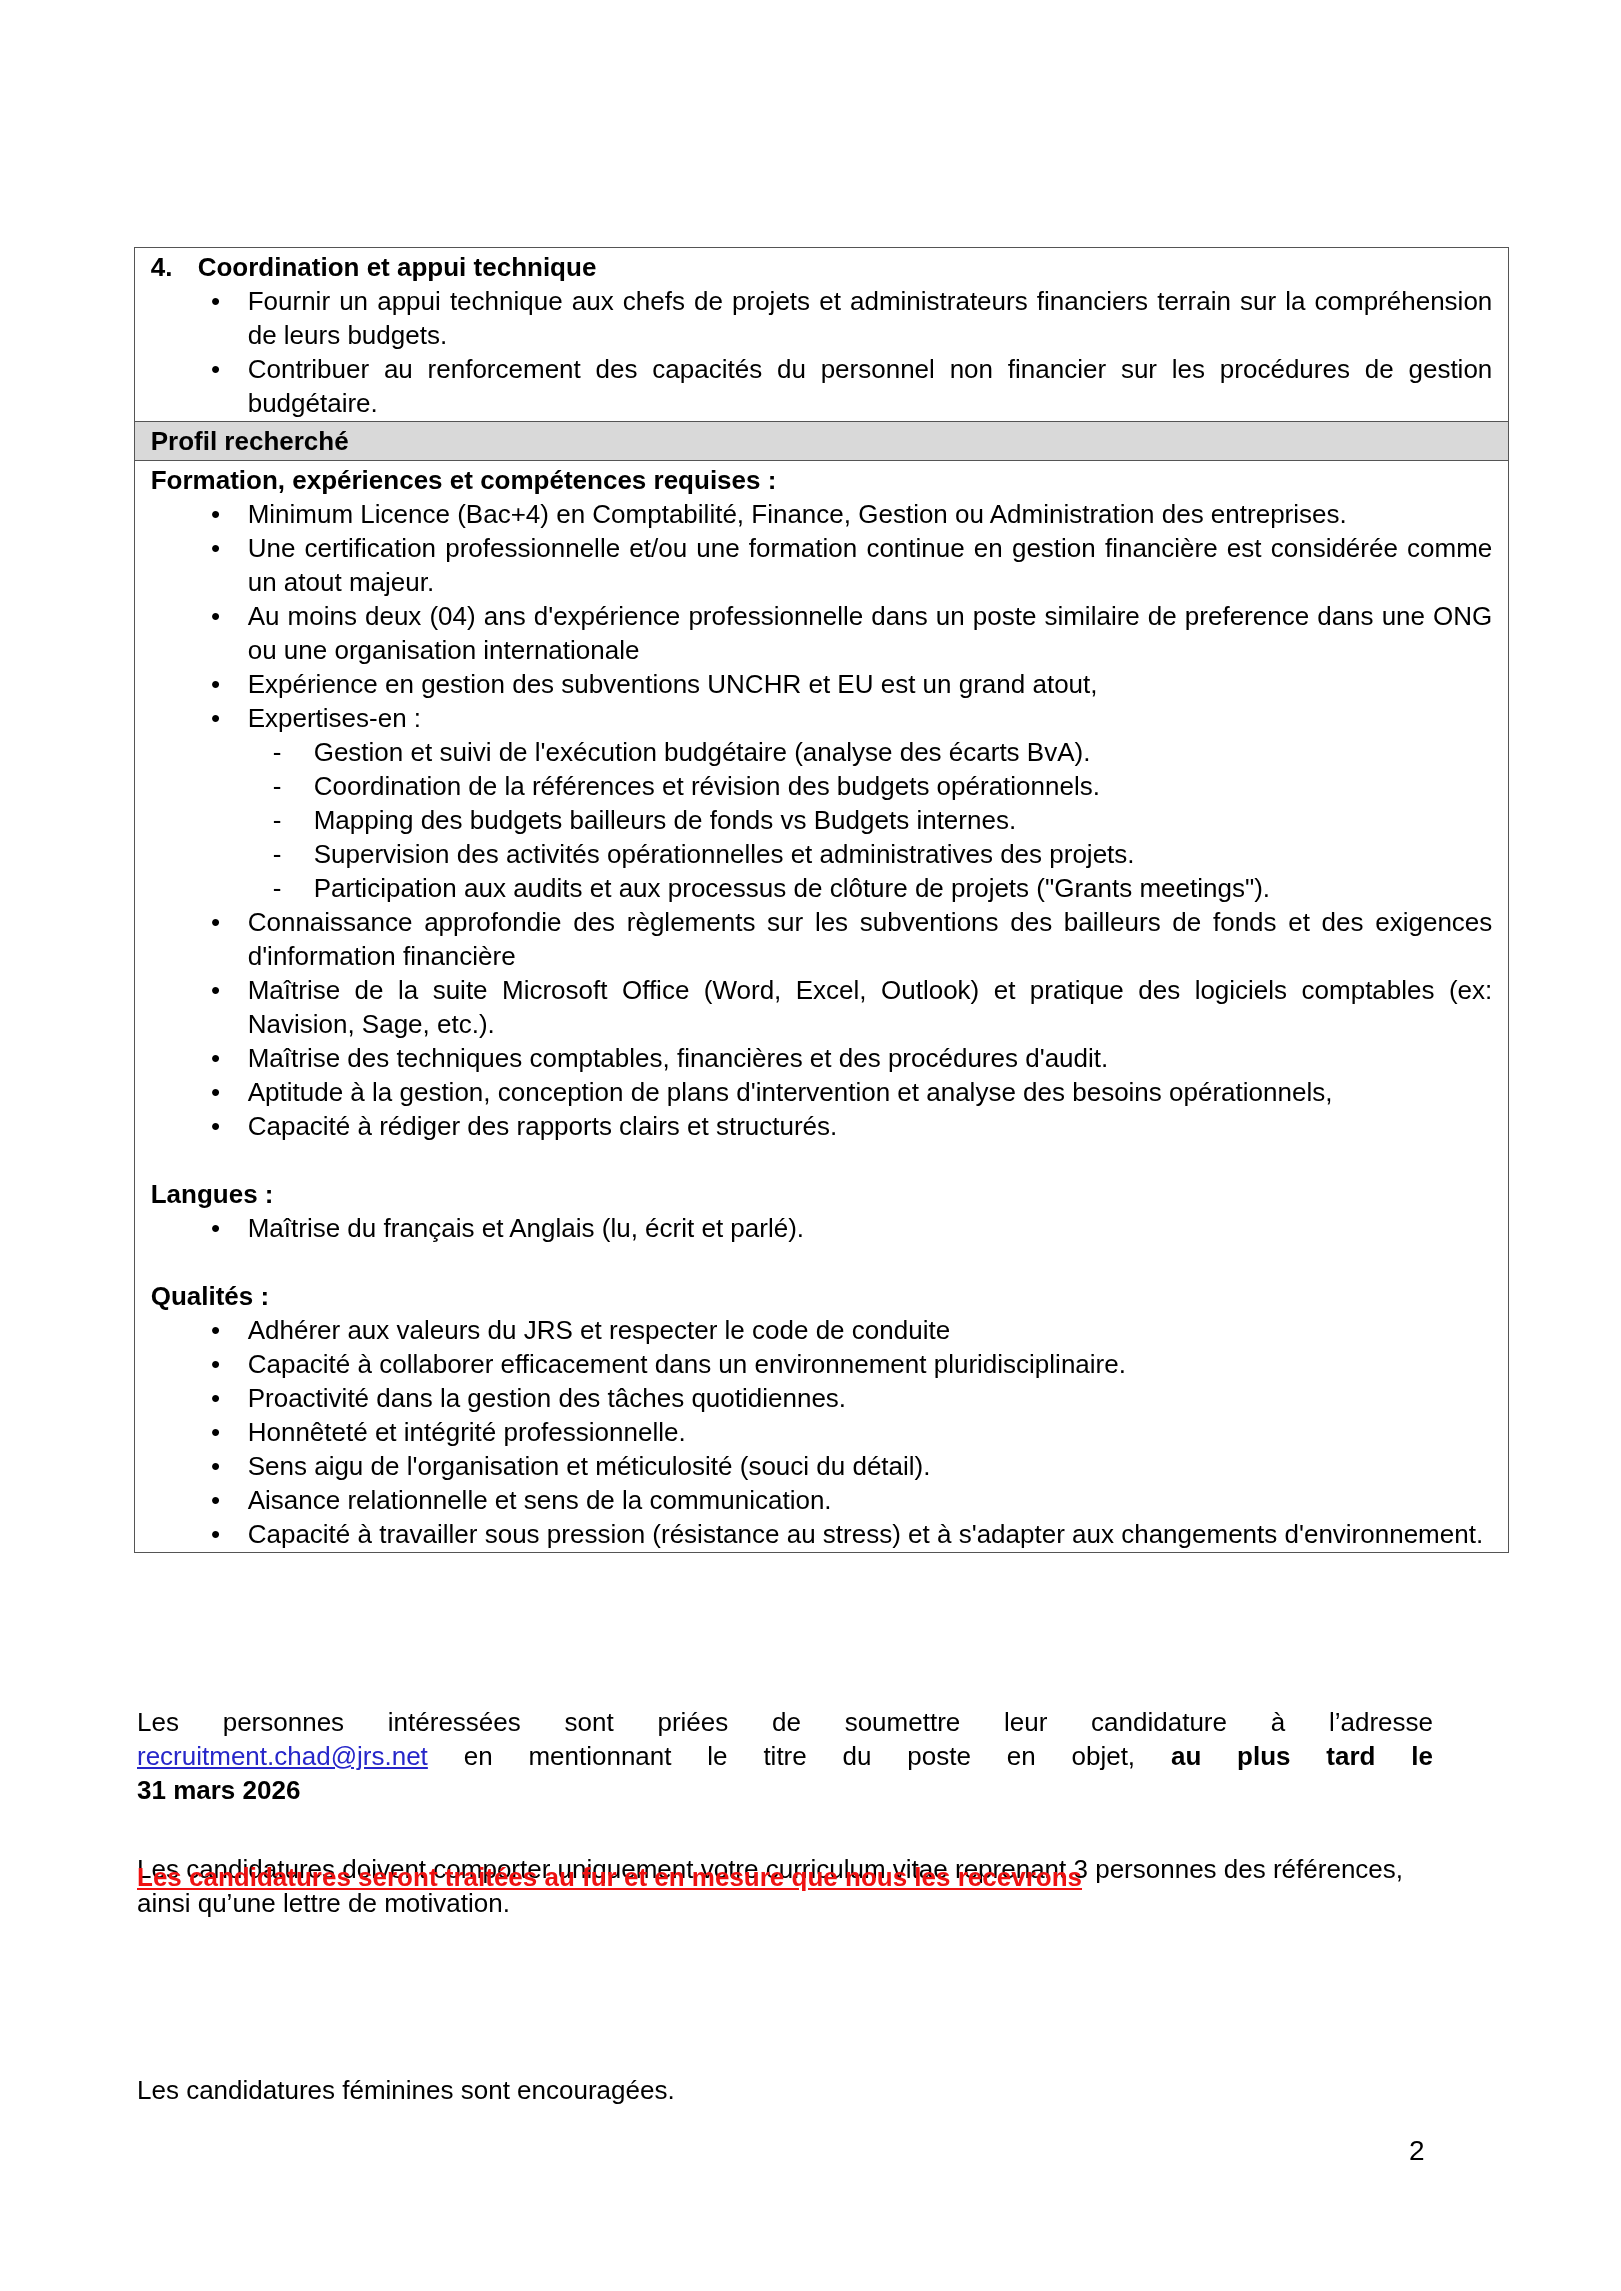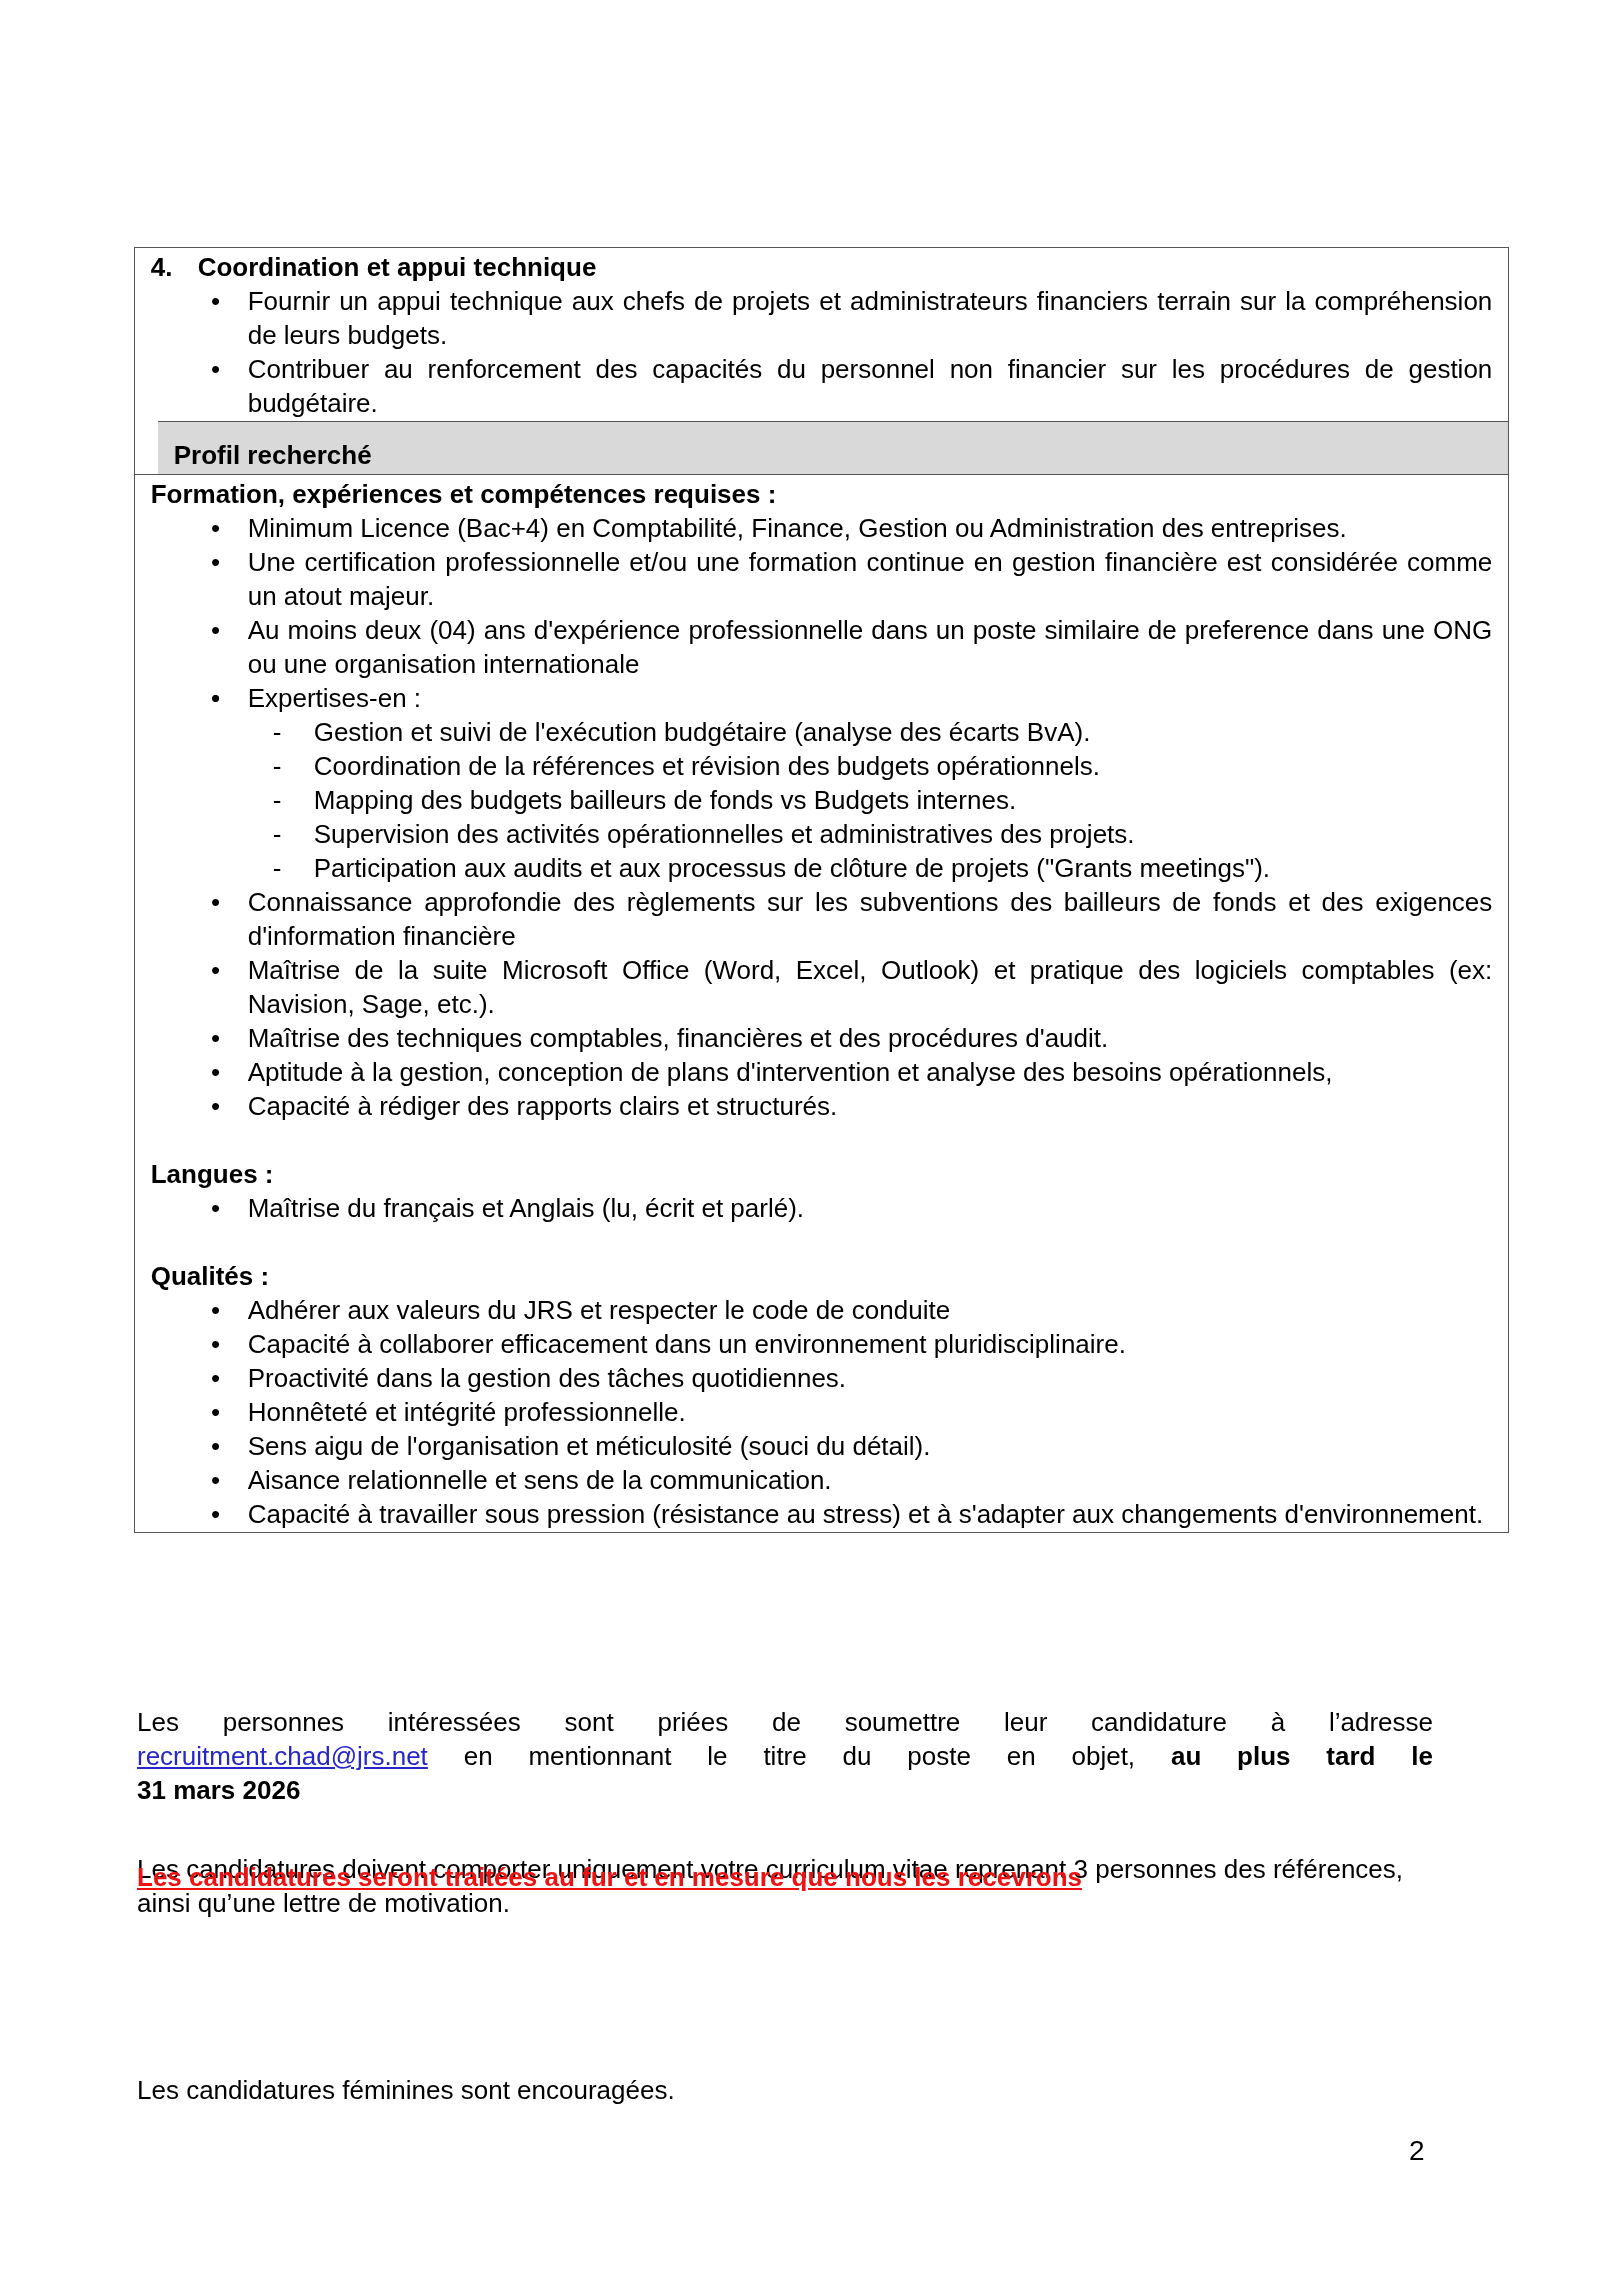--- a/index.html
+++ b/index.html
@@ -6,21 +6,21 @@
     body {
       width: 1621px; height: 2292px; position: relative; overflow: hidden;
       font-family: "Liberation Sans", sans-serif; color: #000;
     }
     .page-table {
       position: absolute; left: 134px; top: 247px; width: 1375px;
       border: 1.5px solid #555; box-sizing: border-box;
     }
     .cell { border-top: 1.5px solid #555; padding: 0 15.7px 0 15.7px; font-size: 26px; line-height: 34px; }
     .cell:first-child { border-top: none; }
-    .section-header { background: #d9d9d9; font-weight: bold; padding-top: 16px; padding-bottom: 2px; margin-left: 23px; }
+    .section-header { background: #d9d9d9; font-weight: bold; padding-top: 2px; padding-bottom: 2px; }
     .bold { font-weight: bold; }
     .numbered-title { display: flex; }
     .numbered-title .num { width: 47px; flex: none; font-weight: bold; }
     ul.bullets { list-style: none; margin: 0; padding: 0 0 0 0; }
     ul.bullets > li { position: relative; padding-left: 97px; text-align: justify; }
     ul.bullets > li .bullet {
       position: absolute; left: 55px; top: 0; width: 19.6px; text-align: center;
     }
     ul.dashes { list-style: none; margin: 0; padding: 0; }
     ul.dashes > li { position: relative; padding-left: 163px; }
@@ -54,21 +54,21 @@
   <div class="cell section-header">
     <span>Profil recherché</span>
   </div>
 
   <div class="cell" style="padding-top:2px;padding-bottom:1px;">
     <div class="bold">Formation, expériences et compétences requises :</div>
     <ul class="bullets">
       <li><span class="bullet">•</span><span>Minimum Licence (Bac+4) en Comptabilité, Finance, Gestion ou Administration des entreprises.</span></li>
       <li><span class="bullet">•</span><span>Une certification professionnelle et/ou une formation continue en gestion financière est considérée comme un atout majeur.</span></li>
       <li><span class="bullet">•</span><span>Au moins deux (04) ans d'expérience professionnelle dans un poste similaire de preference dans une ONG ou une organisation internationale</span></li>
-      <li><span class="bullet">•</span></li>
+      <li><span class="bullet">•</span><span>Expérience en gestion des subventions UNCHR et EU est un grand atout,</span></li>
       <li><span class="bullet">•</span><span>Expertises-en :</span></li>
     </ul>
     <ul class="dashes">
       <li><span class="dash">-</span><span>Gestion et suivi de l'exécution budgétaire (analyse des écarts BvA).</span></li>
       <li><span class="dash">-</span><span>Coordination de la références et révision des budgets opérationnels.</span></li>
       <li><span class="dash">-</span><span>Mapping des budgets bailleurs de fonds vs Budgets internes.</span></li>
       <li><span class="dash">-</span><span>Supervision des activités opérationnelles et administratives des projets.</span></li>
       <li><span class="dash">-</span><span>Participation aux audits et aux processus de clôture de projets ("Grants meetings").</span></li>
     </ul>
     <ul class="bullets">

